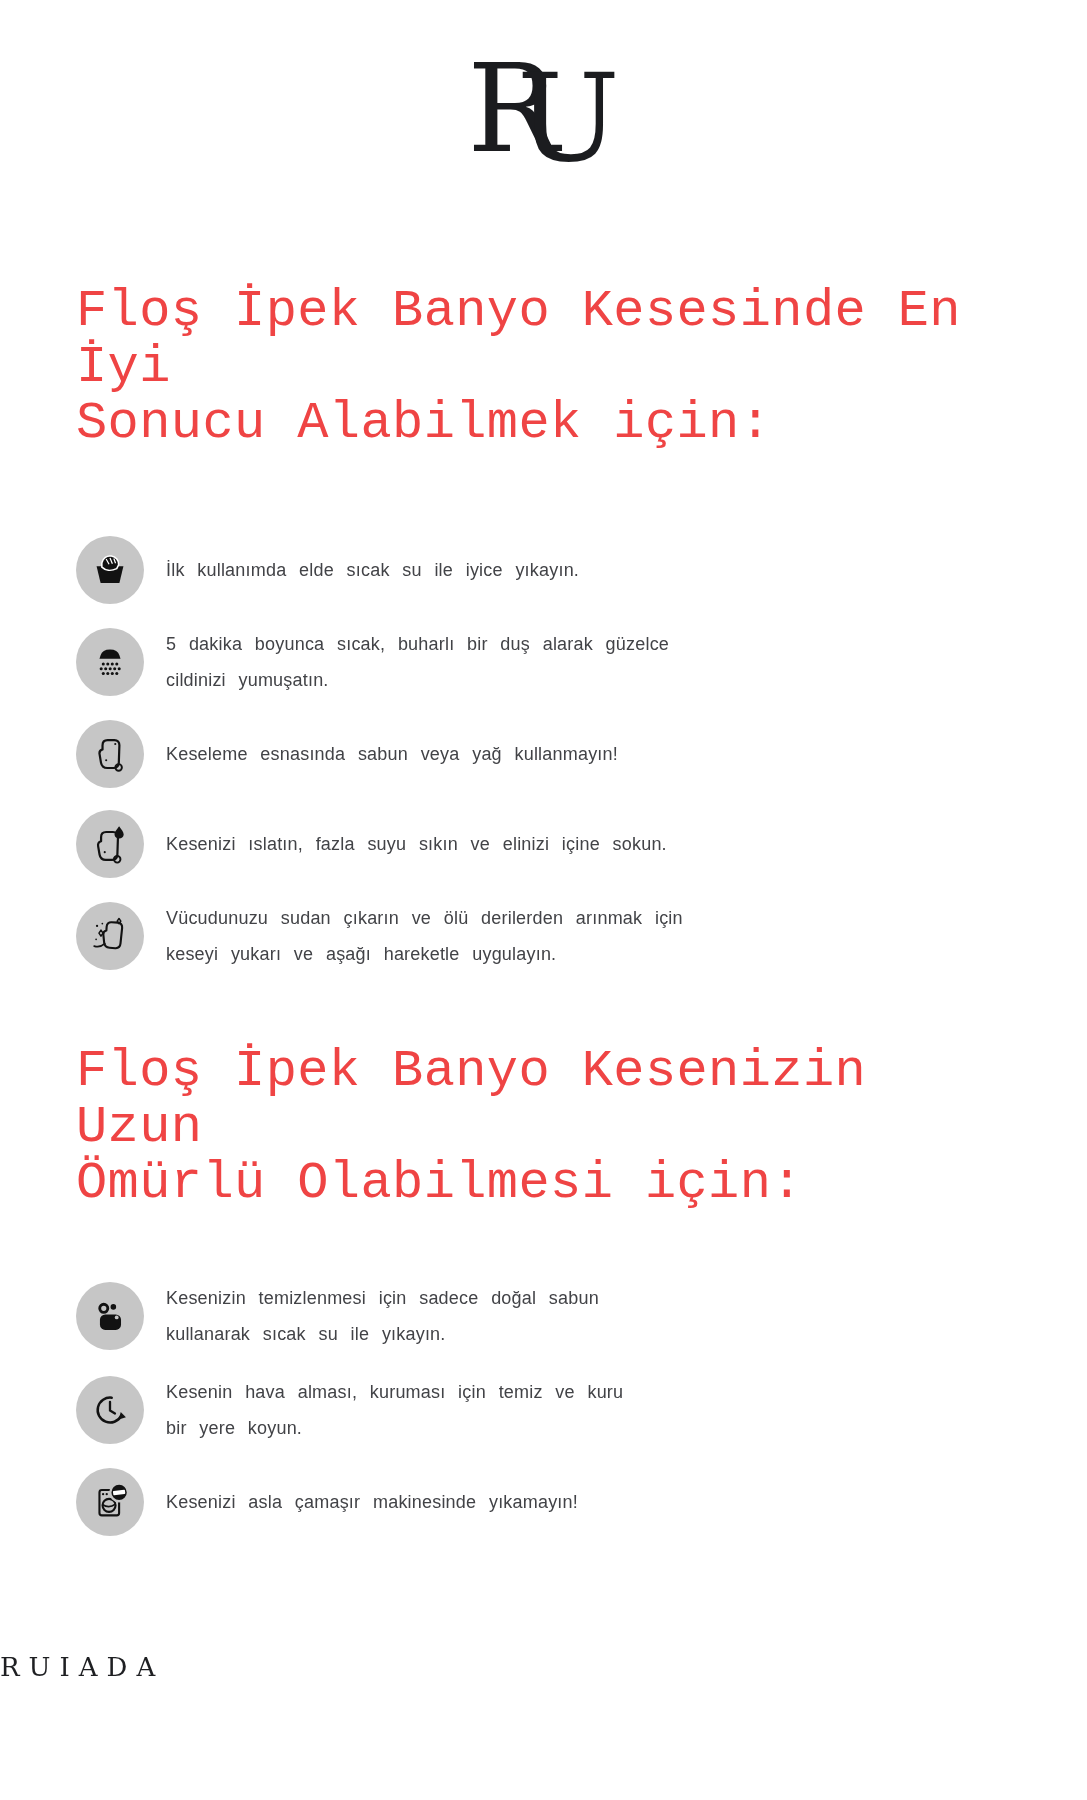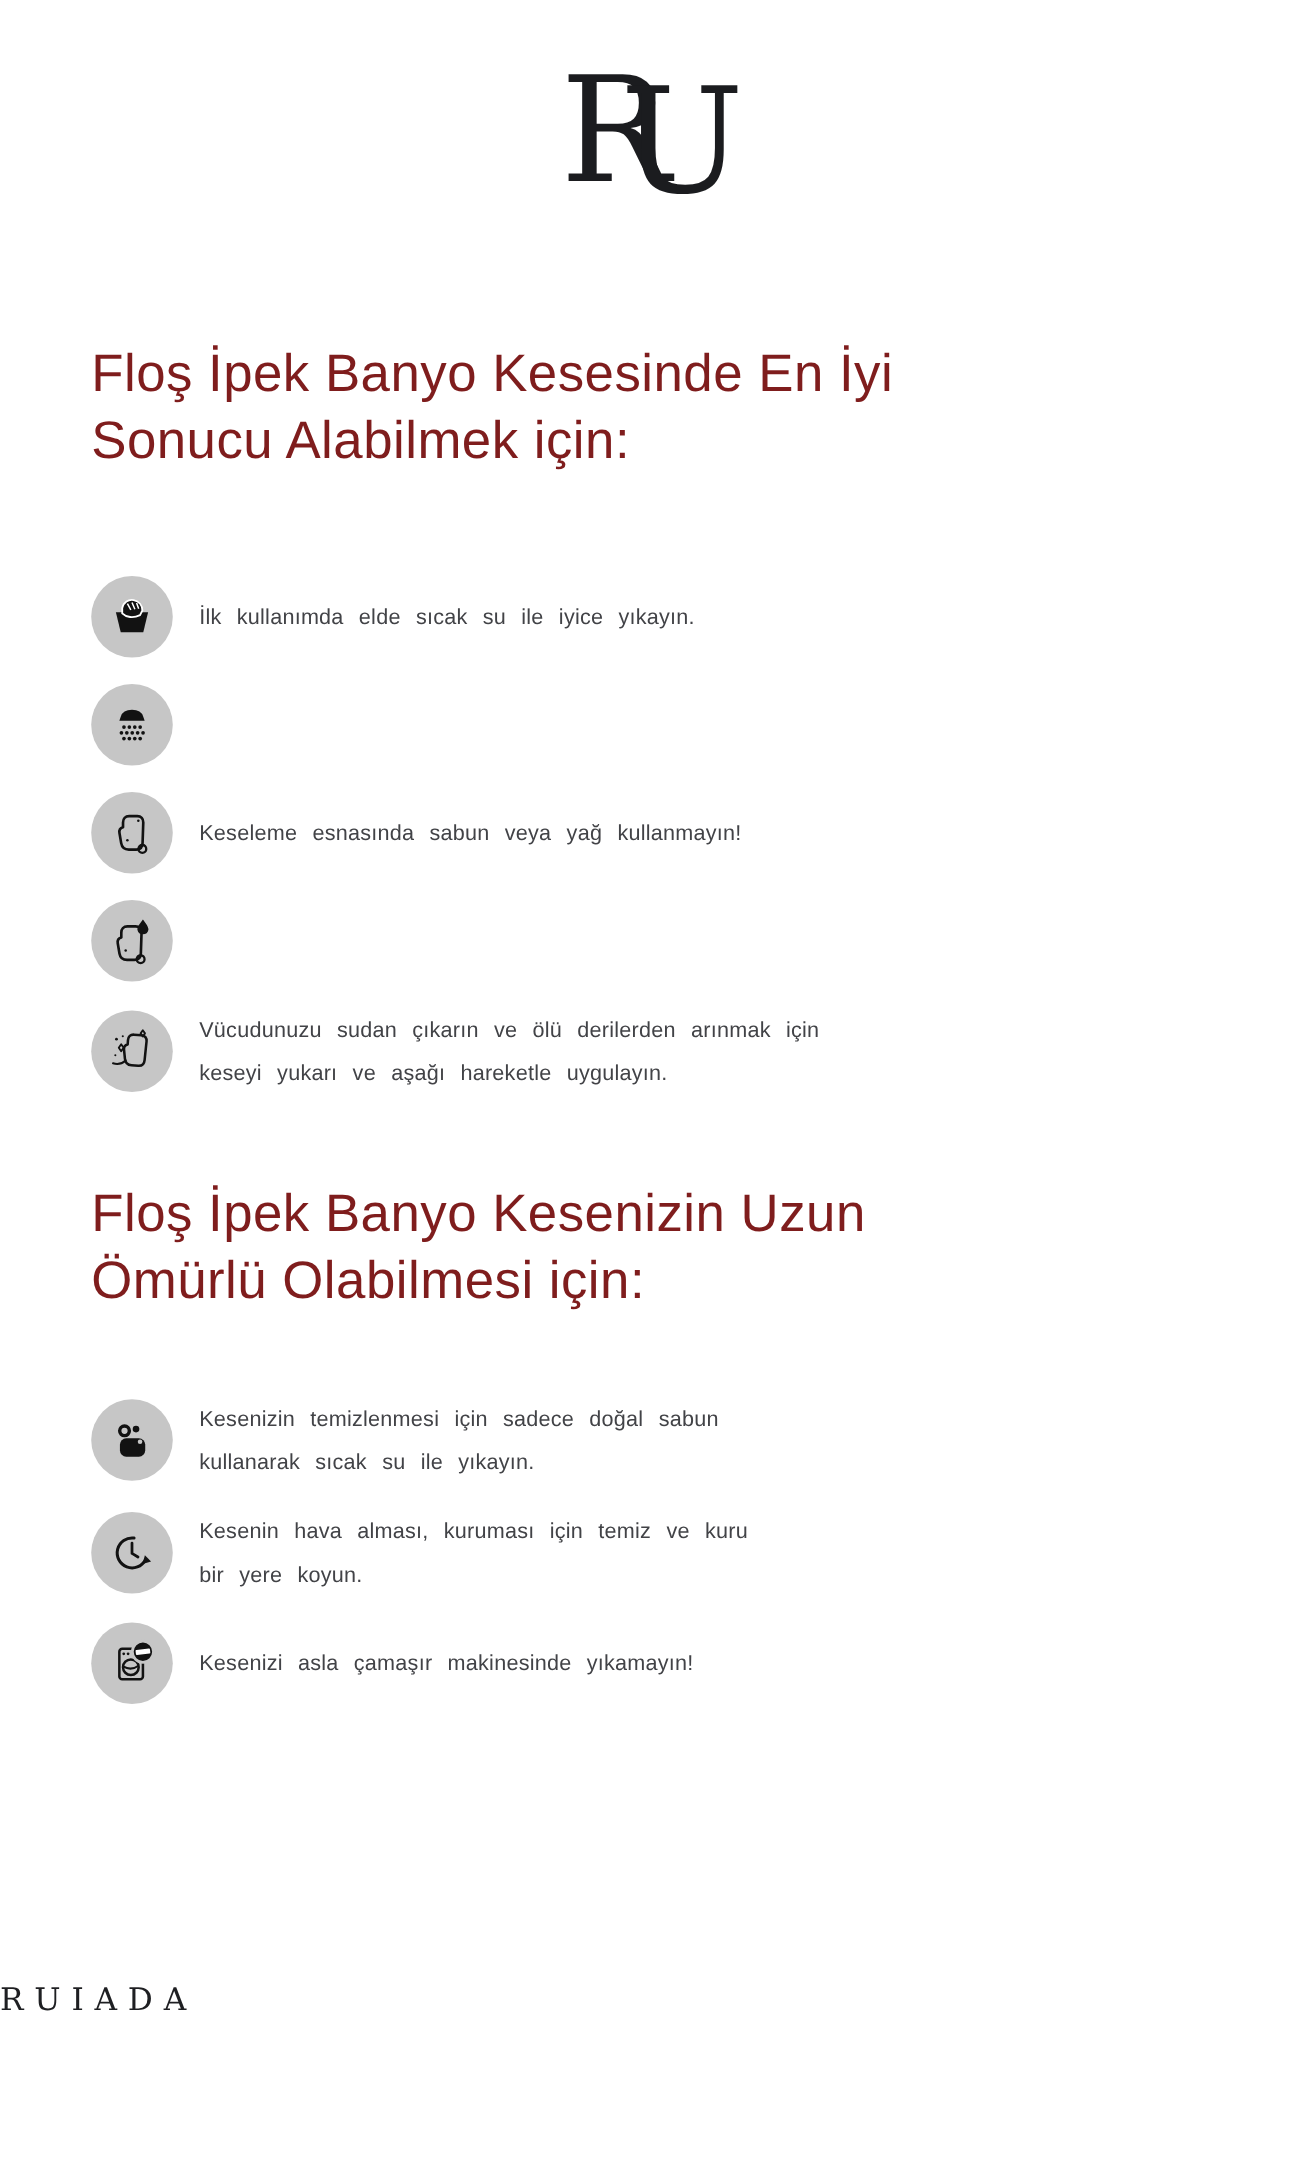--- a/index.html
+++ b/index.html
@@ -27,26 +27,26 @@
     font-family: "DejaVu Serif", serif;
     font-size: 122px;
     line-height: 1;
     height: 134px;
   }
   .mono-r { display: inline-block; }
   .mono-u { display: inline-block; margin-left: -42px; transform: translateY(9px); }
   
   .content { position: absolute; top: 182px; left: 0; right: 0; padding: 0 76px; }
   .section-title {
-    font-family: Liberation Sans, sans-serif;
+    font-family: Liberation Mono, monospace;
     font-weight: 500;
-    font-size: 44px;
+    font-size: 52px;
     line-height: 56px;
     letter-spacing: 0.4px;
-    color: #7f1d1d;
+    color: #ef4444;
   }
   .section-title .t-line { display: block; }
   .title-1 { margin-top: 102px; }
   .title-2 { margin-top: 72px; }
   .rows-1 { margin-top: 84px; }
   .rows-2 { margin-top: 68px; }
   .row {
     display: flex;
     align-items: center;
     gap: 22px;
@@ -131,20 +131,24 @@
                 <circle cx="24.2" cy="31" r="1.6"></circle>
                 <circle cx="28.9" cy="31" r="1.6"></circle>
                 <circle cx="33.6" cy="31" r="1.6"></circle>
               <circle cx="17" cy="36" r="1.6"></circle>
                 <circle cx="21.7" cy="36" r="1.6"></circle>
                 <circle cx="26.4" cy="36" r="1.6"></circle>
                 <circle cx="31.1" cy="36" r="1.6"></circle>
             </g>
           </svg>
         </span>
+        <p>
+          <span class="line">5 dakika boyunca sıcak, buharlı bir duş alarak güzelce</span>
+          <span class="line">cildinizi yumuşatın.</span>
+        </p>
       </div>
 
       <div class="row">
         <span class="icon-circle">
           <svg viewBox="0 0 48 48">
             <path d="M21.5 9.5 C18.2 9.5 16.2 11.8 16.2 15 L16.2 19.2 C13.8 19.9 12.7 21.8 13.1 24.2 L14.6 33 C15.2 36.6 17.6 38.6 21.2 38.6 L27.6 38.6 C31.1 38.6 33.1 36.3 33.2 32.8 L33.8 15 C33.9 11.8 31.9 9.5 28.6 9.5 Z" fill="none" stroke="#121212" stroke-width="2.3" stroke-linejoin="round"></path>
             <circle cx="33" cy="38" r="3.4" fill="none" stroke="#121212" stroke-width="2"></circle>
             <circle cx="29.5" cy="13.5" r="1.1" fill="#121212"></circle>
             <circle cx="20" cy="30.5" r="1.1" fill="#121212"></circle>
           </svg>
@@ -158,20 +162,23 @@
         <span class="icon-circle">
           <svg viewBox="0 0 48 48">
             <g transform="translate(-1.5,2)">
               <path d="M21.5 9.5 C18.2 9.5 16.2 11.8 16.2 15 L16.2 19.2 C13.8 19.9 12.7 21.8 13.1 24.2 L14.6 33 C15.2 36.6 17.6 38.6 21.2 38.6 L27.6 38.6 C31.1 38.6 33.1 36.3 33.2 32.8 L33.8 15 C33.9 11.8 31.9 9.5 28.6 9.5 Z" fill="none" stroke="#121212" stroke-width="2.3" stroke-linejoin="round"></path>
               <circle cx="33" cy="38" r="3.4" fill="none" stroke="#121212" stroke-width="2"></circle>
               <circle cx="20" cy="30.5" r="1.1" fill="#121212"></circle>
             </g>
             <path d="M33.5 5.5 C36.2 9.2 38.3 11.7 38.3 14.4 A4.9 4.9 0 0 1 28.7 14.4 C28.7 11.7 30.8 9.2 33.5 5.5 Z" fill="#121212"></path>
           </svg>
         </span>
+        <p>
+          <span class="line">Kesenizi ıslatın, fazla suyu sıkın ve elinizi içine sokun.</span>
+        </p>
       </div>
 
       <div class="row">
         <span class="icon-circle">
           <svg viewBox="0 0 48 48">
             <g transform="translate(5 1) scale(0.92) rotate(4 24 24)">
               <path d="M21.5 9.5 C18.2 9.5 16.2 11.8 16.2 15 L16.2 19.2 C13.8 19.9 12.7 21.8 13.1 24.2 L14.6 33 C15.2 36.6 17.6 38.6 21.2 38.6 L27.6 38.6 C31.1 38.6 33.1 36.3 33.2 32.8 L33.8 15 C33.9 11.8 31.9 9.5 28.6 9.5 Z" fill="none" stroke="#121212" stroke-width="2.4" stroke-linejoin="round"></path>
             </g>
             <path d="M12.5 21 L14.6 17.9 L16.7 21 L14.6 24.1 Z" fill="none" stroke="#121212" stroke-width="1.6" stroke-linejoin="round"></path>
             <path d="M31.5 8.5 L33.4 5.8 L35.3 8.5 L33.4 11.2 Z" fill="none" stroke="#121212" stroke-width="1.6" stroke-linejoin="round"></path>

